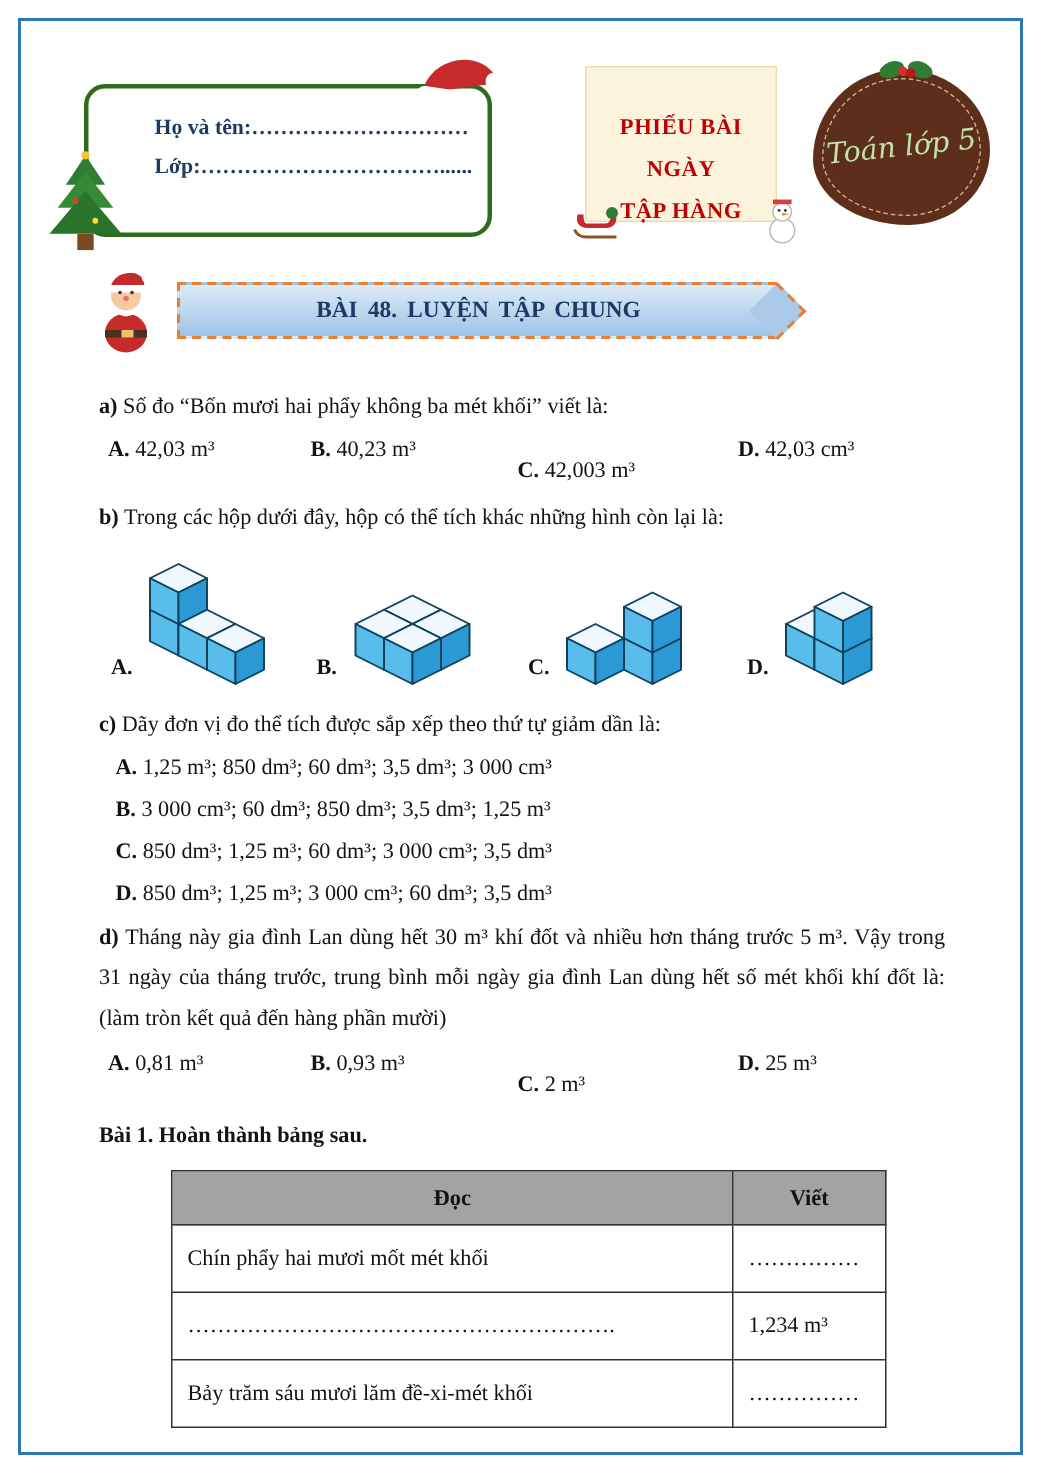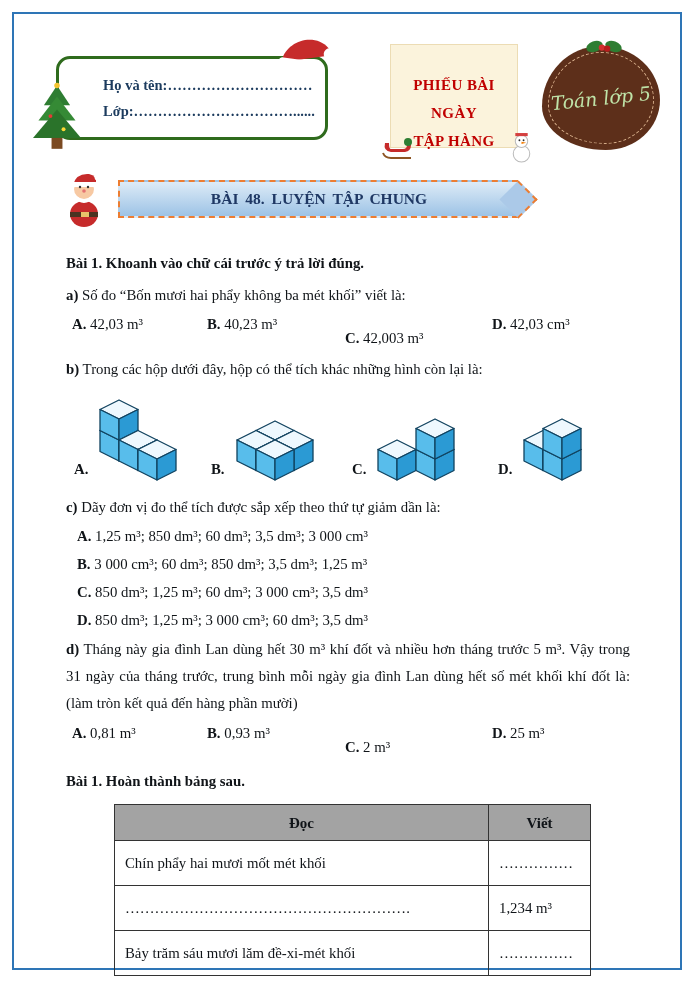--- a/index.html
+++ b/index.html
@@ -6,21 +6,21 @@
   html,body{margin:0;padding:0;}
   body{
     width:694px;height:982px;position:relative;overflow:hidden;background:#ffffff;
     font-family:"Liberation Serif","DejaVu Serif",serif;color:#101418;
   }
   .sheet{position:absolute;inset:12px;border:2px solid #2e75b6;background:#fff;}
 
   
   .header{display:flex;align-items:flex-start;margin:30px 0 0 42px;}
   .name-box{
-    position:relative;width:272px;height:84px;box-sizing:border-box;margin-top:12px;
+    position:relative;width:272px;height:102px;box-sizing:border-box;margin-top:12px;
     border:3px solid #2f6b1d;border-radius:14px;background:#fff;
     padding:13px 8px 16px 44px;
   }
   .name-box .line{font-size:14.5px;font-weight:600;color:#1c3b5e;line-height:26px;white-space:nowrap;overflow:hidden;}
   .tree{position:absolute;left:-26px;bottom:-12px;width:48px;height:68px;}
   .hat{position:absolute;right:-14px;top:-28px;width:62px;height:46px;transform:rotate(8deg);}
 
   .card{
     position:relative;width:128px;height:104px;box-sizing:border-box;margin-left:62px;
     background:#fbf3dc;border:1px solid #ecdcb4;text-align:center;padding-top:26px;
@@ -162,21 +162,20 @@
       <circle cx="25" cy="17" r="1.2" fill="#333333"></circle>
       <circle cx="21" cy="21" r="1.8" fill="#e57373"></circle>
     </svg>
     <div class="banner">
       <span class="banner-text">BÀI 48. LUYỆN TẬP CHUNG</span>
     </div>
   </div>
 
   <div class="content">
 
-    <div class="ex-title">Bài 1. Khoanh vào chữ cái trước ý trả lời đúng.</div>
 
     <div class="prompt">
       <span class="b">a)</span>
       <span>Số đo “Bốn mươi hai phẩy không ba mét khối” viết là:</span>
     </div>
     <div class="opt-row">
       <span class="opt"><span class="b">A.</span> <span>42,03 m³</span></span>
       <span class="opt"><span class="b">B.</span> <span>40,23 m³</span></span>
       <span class="opt"><span class="b">C.</span> <span>42,003 m³</span></span>
       <span class="opt"><span class="b">D.</span> <span>42,03 cm³</span></span>

